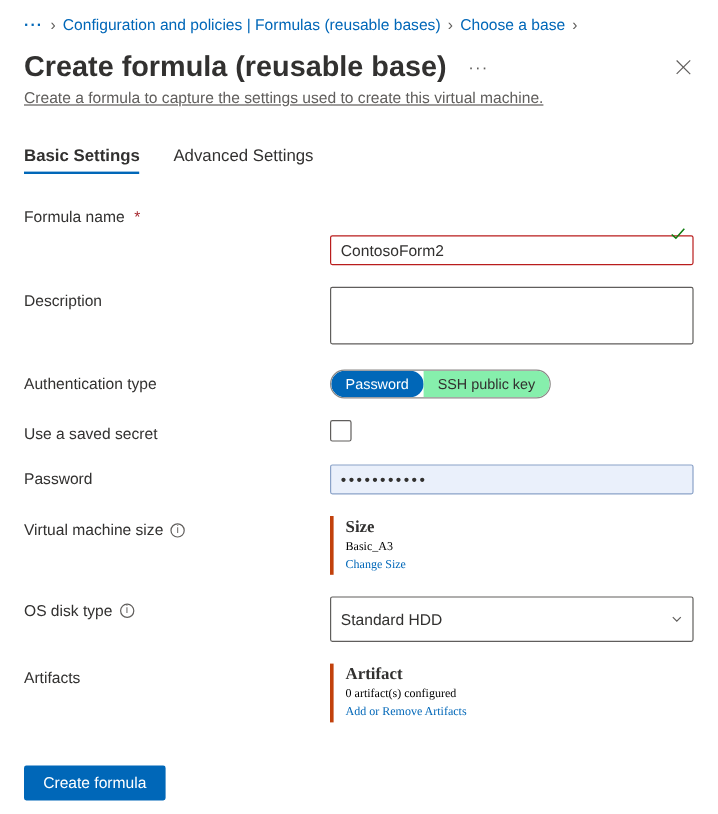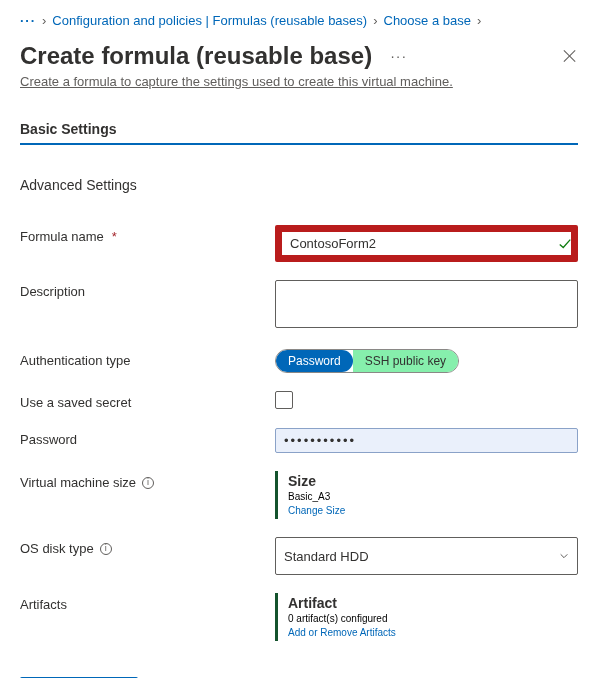--- a/index.html
+++ b/index.html
@@ -47,21 +47,20 @@
 
   .subtitle {
     font-size: 13px; color: #605e5c; margin-top: 4px; margin-bottom: 28px; text-decoration: underline;
   }
 
   
   .tabs {
     display: flex; gap: 28px;
     border-bottom: 0 solid transparent;
     margin-bottom: 24px;
-    flex-direction: column;
   }
   .tab {
     font-size: 14px; color: #323130; padding: 4px 0 8px 0;
     cursor: pointer; position: relative;
   }
   .tab.active { font-weight: 600; }
   .tab.active::after {
     content: ""; position: absolute; left: 0; right: 0; bottom: 0;
     height: 2px; background: #0067b8;
   }
@@ -84,22 +83,23 @@
   }
   .form-control { flex: 1; min-width: 0; }
 
   
   .text-input, .textarea, .password-input, .select-input {
     width: 100%; font-family: inherit; font-size: 13px;
     border: 1px solid #605e5c; border-radius: 2px;
     padding: 4px 8px; background: #fff; color: #323130;
   }
   .text-input.validated {
-    border: 7px solid #b91c1c;
+    border: 1px solid #b91c1c;
     padding-right: 28px;
+    margin-top: 27px;
   }
   .password-input {
     background: #eaf0fb;
     border: 1px solid #8aa2c8;
     letter-spacing: 2px;
   }
   .textarea { height: 48px; resize: none; }
   .input-wrap { position: relative; }
   .check-icon {
     position: absolute; right: 6px; top: 50%; transform: translateY(-50%);
@@ -130,22 +130,23 @@
   .segmented .opt {
     padding: 0 12px; font-size: 12px; display: flex; align-items: center;
     cursor: pointer; background: #86efac; color: #323130;
   }
   .segmented .opt.selected {
     background: #0067b8; color: #fff; border-radius: 14px;
   }
 
   
   .info-block {
-    border-left: 3px solid #14532d;
+    border-left: 3px solid #c2410c;
     padding: 2px 0 2px 10px;
+    font-family: Liberation Serif, serif;
   }
   .info-block .heading { font-weight: 600; font-size: 14px; }
   .info-block .value { font-size: 10px; color: #000000; margin-top: 2px; }
   .link { color: #0067b8; font-size: 10px; cursor: pointer; margin-top: 2px; display: inline-block; }
 
   
   .primary-btn {
     background: #0067b8; color: #fff; border: none;
     padding: 7px 16px; font-size: 13px; font-family: inherit;
     cursor: pointer; border-radius: 2px;

